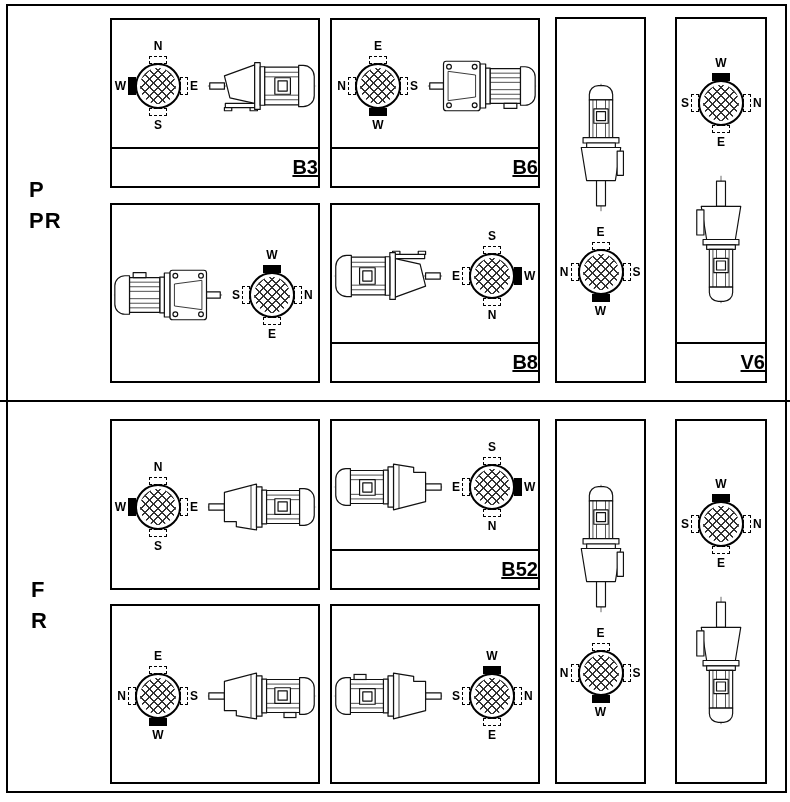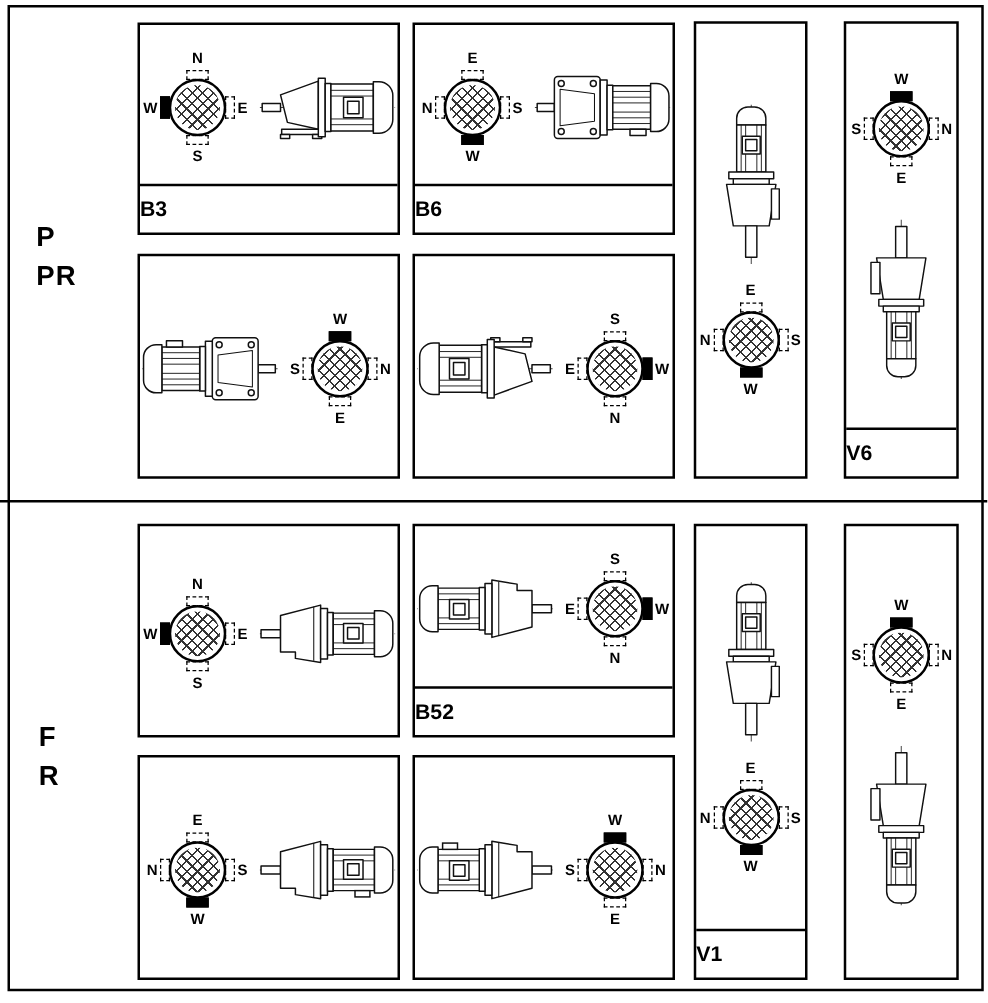--- a/index.html
+++ b/index.html
@@ -14,22 +14,22 @@
   #group-ppr{left:29px;top:174px;}
   #group-fr{left:31px;top:574px;}
   .cell{position:absolute;border:2px solid #000;box-sizing:border-box;background:#fff;
         display:flex;flex-direction:column;}
   .content{flex:1 1 auto;display:flex;align-items:center;justify-content:center;}
   .content.row{flex-direction:row;gap:4px;padding-top:4px;}
   .content.col{flex-direction:column;}
   .content.col.g-sm{gap:12px;}
   .content.col.g-lg{gap:24px;}
   .label-band{flex:0 0 37px;border-top:2px solid #000;display:flex;
-              align-items:center;justify-content:flex-start;
-              font-weight:bold;font-size:17px;}
+              align-items:center;justify-content:flex-end;
+              font-weight:bold;font-size:20px;text-decoration:underline;}
   
   .compass{position:relative;width:90px;height:94px;flex:0 0 auto;}
   .c-circle{position:absolute;left:22px;top:24px;width:46px;height:46px;
             border:2.5px solid #000;border-radius:50%;background:#fff;box-sizing:border-box;}
   .c-circle::after{content:"";position:absolute;inset:3px;border-radius:50%;
     background-image:
       repeating-linear-gradient(45deg,#333 0 1.3px,transparent 1.3px 6px),
       repeating-linear-gradient(-45deg,#333 0 1.3px,transparent 1.3px 6px);}
   .tab{position:absolute;background:#fff;border:1.5px dashed #000;box-sizing:border-box;}
   .tab-top{left:36px;top:17px;width:18px;height:8px;}
@@ -218,20 +218,23 @@
         <span class="c-lab c-left">E</span>
         <span class="c-lab c-right">W</span>
         <span class="c-lab c-bottom">N</span>
         <span class="tab tab-top"></span>
         <span class="tab tab-left"></span>
         <span class="tab tab-right"></span>
         <span class="tab tab-bottom"></span>
         <span class="c-circle"></span>
       </div>
     </div>
+    <div class="label-band">
+        <span>B8</span>
+      </div>
   </div>
 
   <div class="cell" style="left:555px;top:17px;width:91px;height:366px">
     <div class="content col g-sm">
       <svg class="drawing" width="70" height="131" viewBox="0 0 78 146">
           <use href="#sym-v-down"></use>
         </svg>
       <div class="compass" data-filled="bottom">
         <span class="c-lab c-top">E</span>
         <span class="c-lab c-left">N</span>
@@ -357,23 +360,20 @@
         <span class="c-lab c-left">N</span>
         <span class="c-lab c-right">S</span>
         <span class="c-lab c-bottom">W</span>
         <span class="tab tab-top"></span>
         <span class="tab tab-left"></span>
         <span class="tab tab-right"></span>
         <span class="tab tab-bottom"></span>
         <span class="c-circle"></span>
       </div>
     </div>
-    <div class="label-band">
-        <span>V1</span>
-      </div>
   </div>
 
   <div class="cell" style="left:675px;top:419px;width:92px;height:365px">
     <div class="content col g-lg">
       <div class="compass" data-filled="top">
         <span class="c-lab c-top">W</span>
         <span class="c-lab c-left">S</span>
         <span class="c-lab c-right">N</span>
         <span class="c-lab c-bottom">E</span>
         <span class="tab tab-top"></span>

